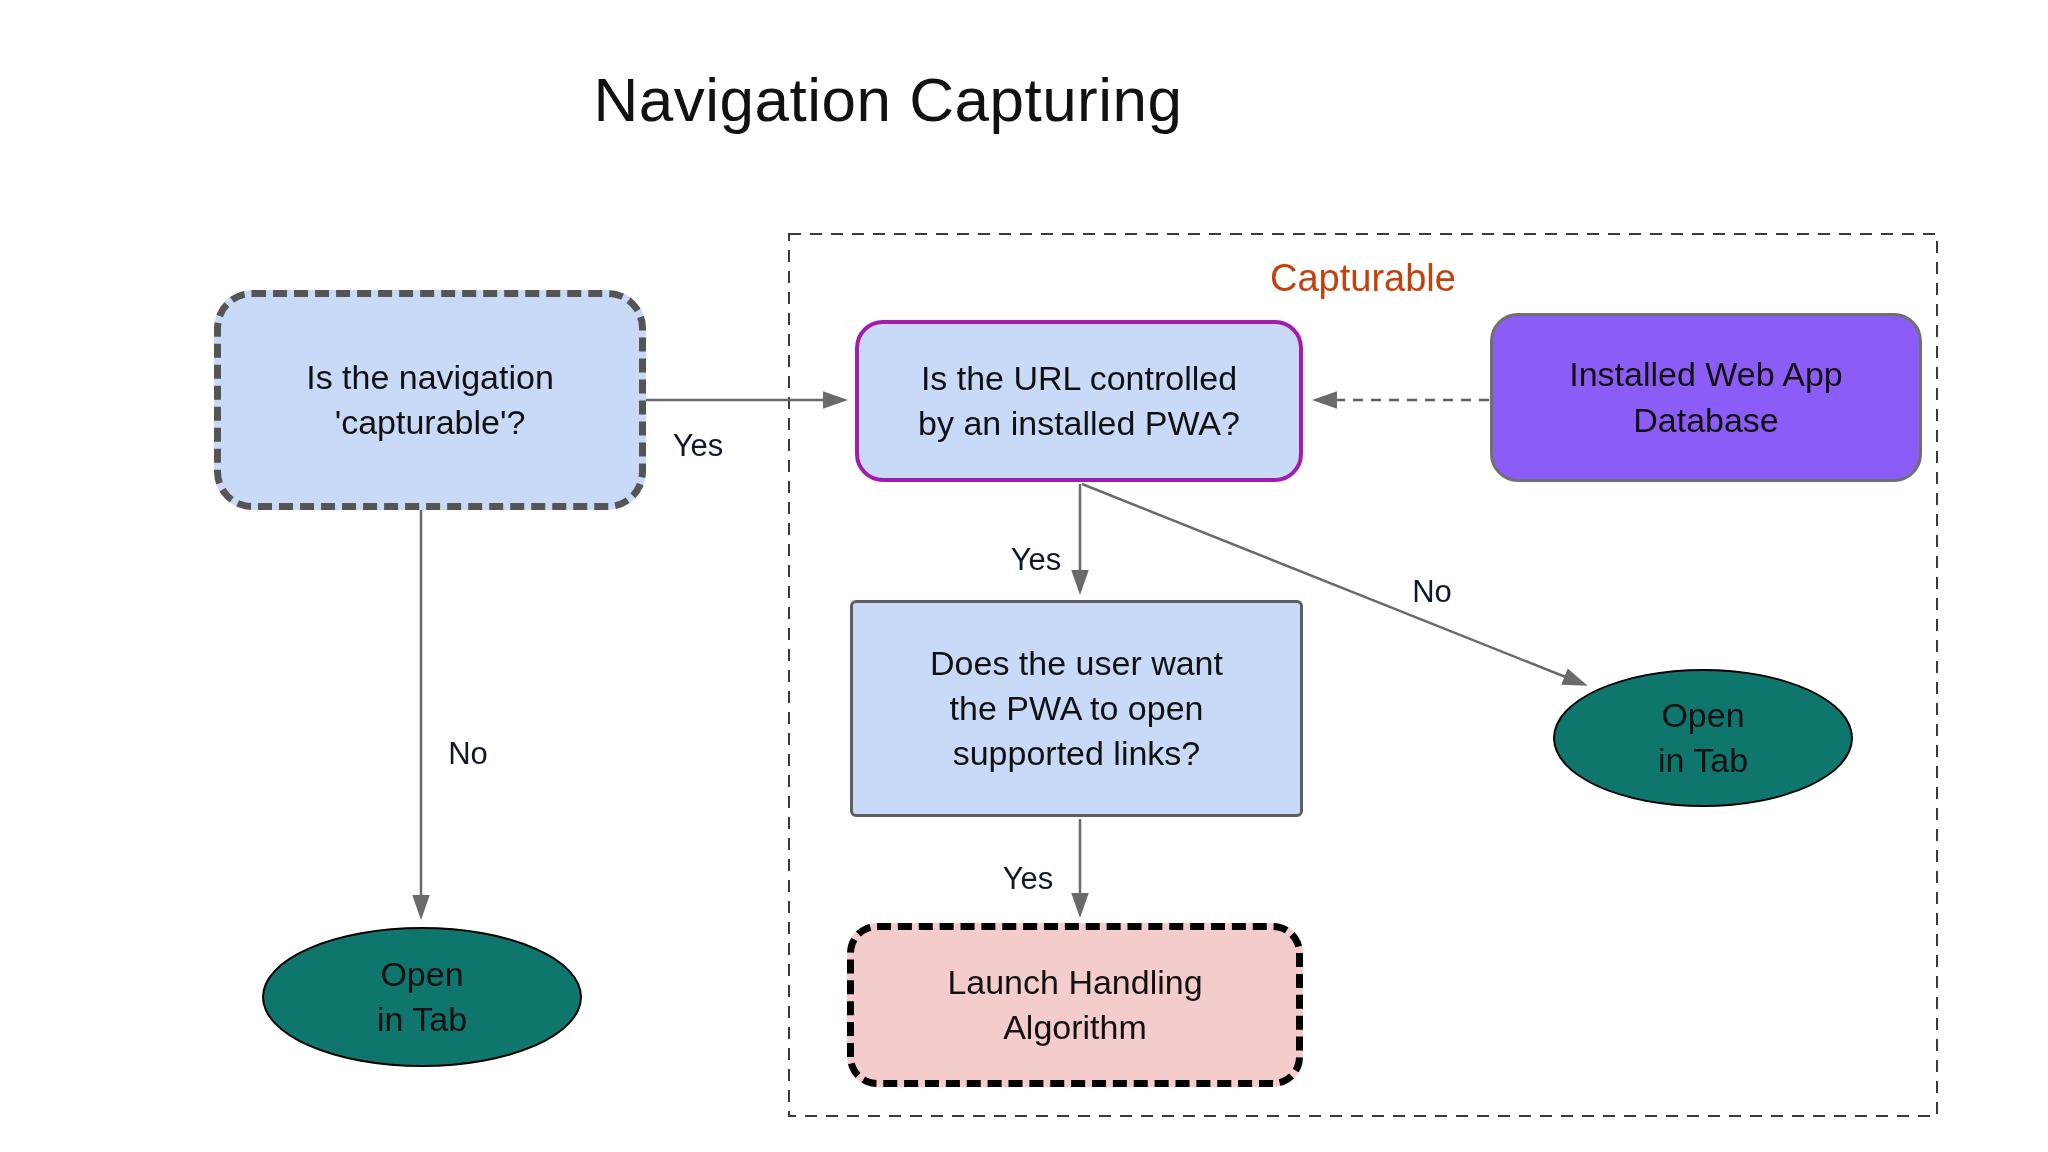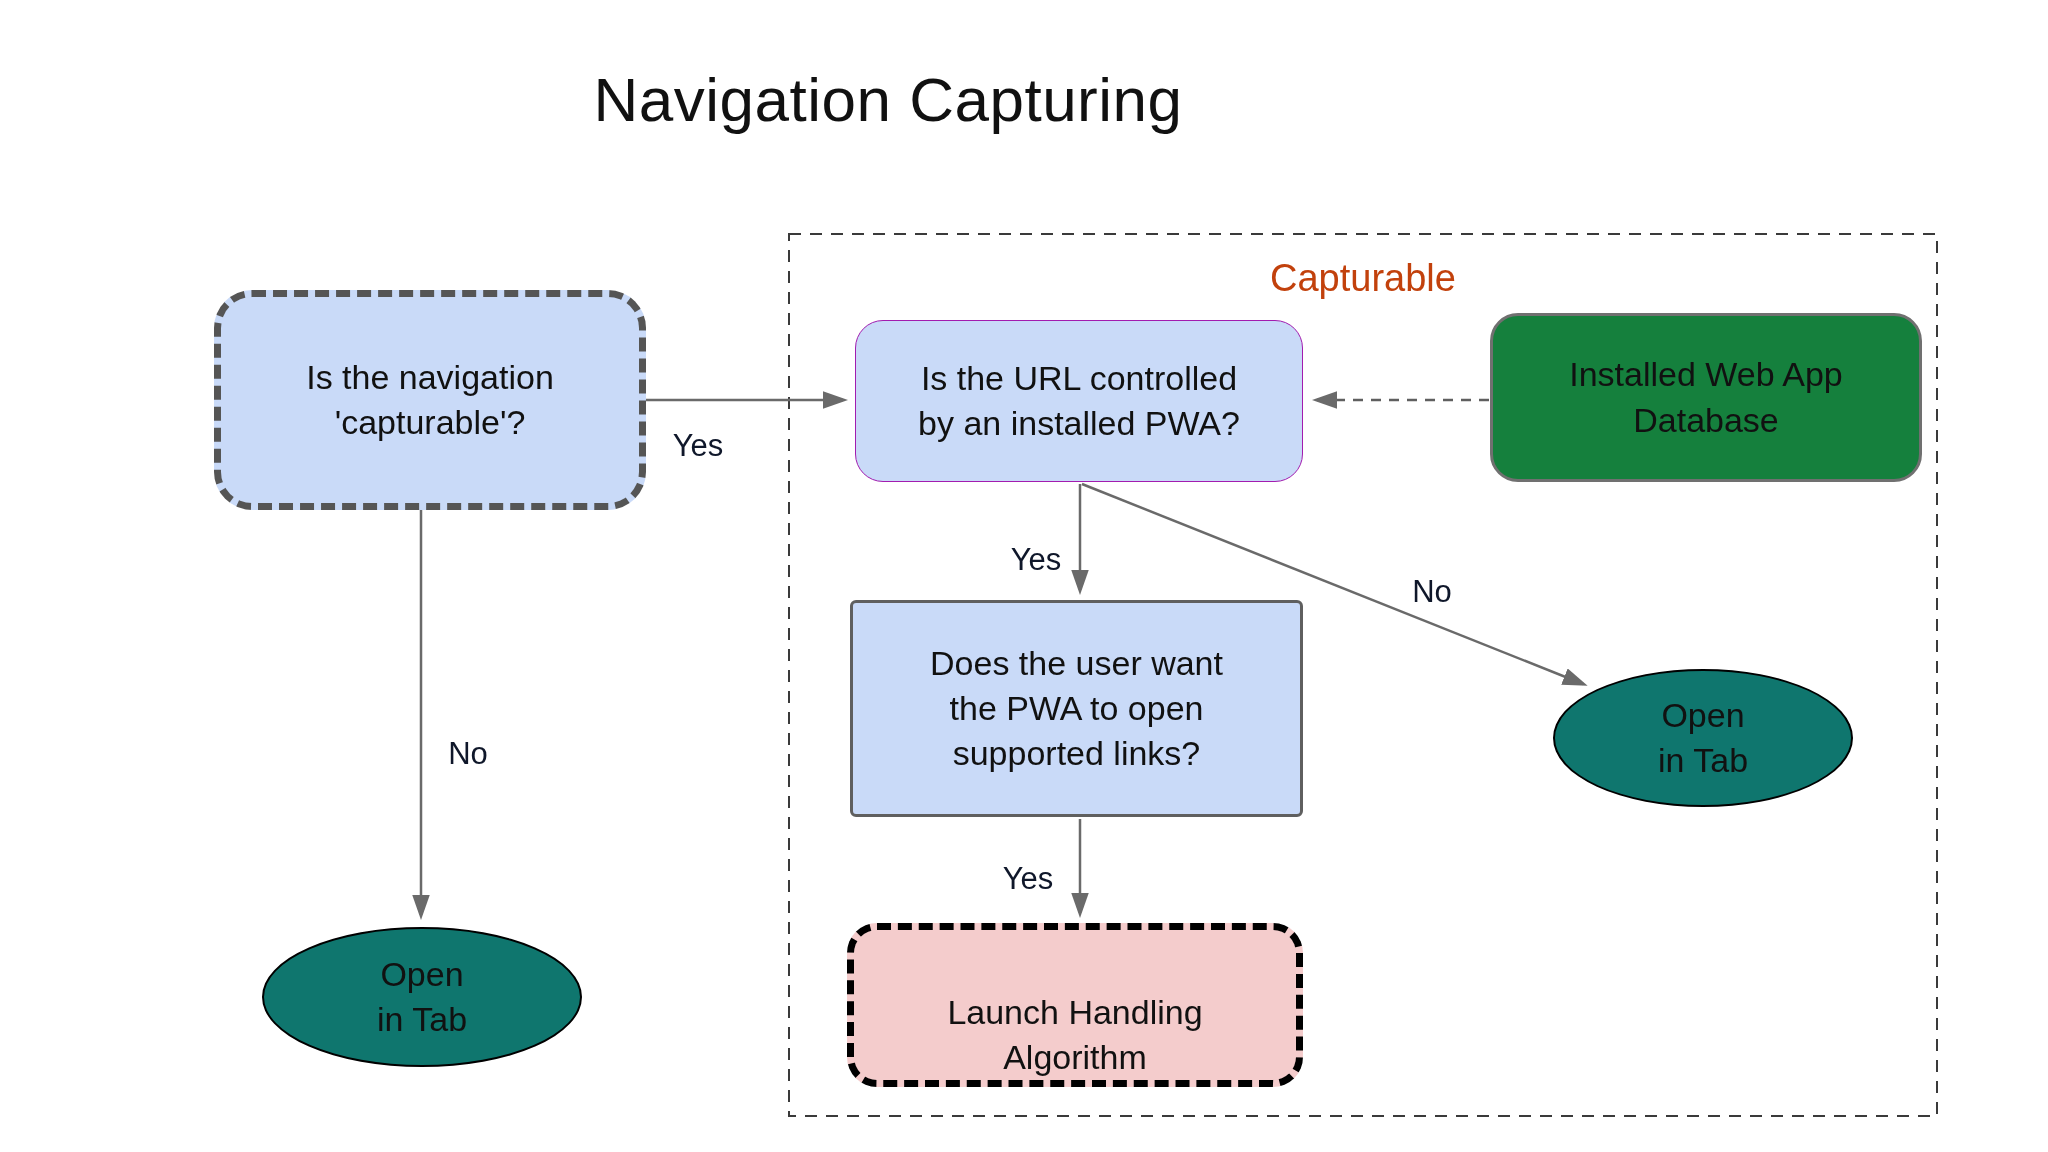--- a/index.html
+++ b/index.html
@@ -42,48 +42,47 @@
     justify-content:center;
     text-align:center;
     white-space:pre-line;
     font-size:34px;
     line-height:1.33;
     color:#111111;
   }
   .blue{background:#c9daf8;}
   .green{background:#0f766e;}
   .pink{background:#f4cccc;}
-  .gray{background:#15803d;}
+  .gray{background:#8b5cf6;}
 
   .node-capturable{
     left:205px;top:290px;width:432px;height:220px;
     border:7px dashed #555555;
     border-radius:38px;
     margin-left:9px;
   }
   .node-url{
     left:855px;top:320px;width:448px;height:162px;
-    border:1px solid #a21caf;
+    border:4px solid #a21caf;
     border-radius:28px;
   }
   .node-db{
     left:1490px;top:313px;width:432px;height:169px;
     border:3px solid #707070;
     border-radius:28px;
   }
   .node-user{
     left:850px;top:600px;width:453px;height:217px;
     border:3px solid #5f5f5f;
     border-radius:6px;
   }
   .node-launch{
     left:847px;top:923px;width:456px;height:164px;
     border:7px dashed #000000;
     border-radius:30px;
-    align-items:flex-end;
   }
   .ellipse{
     border:2.5px solid #000000;
     border-radius:50%;
   }
   .ellipse-left{left:262px;top:927px;width:320px;height:140px;}
   .ellipse-right{left:1553px;top:669px;width:300px;height:138px;}
 
   .arrows{
     position:absolute;

